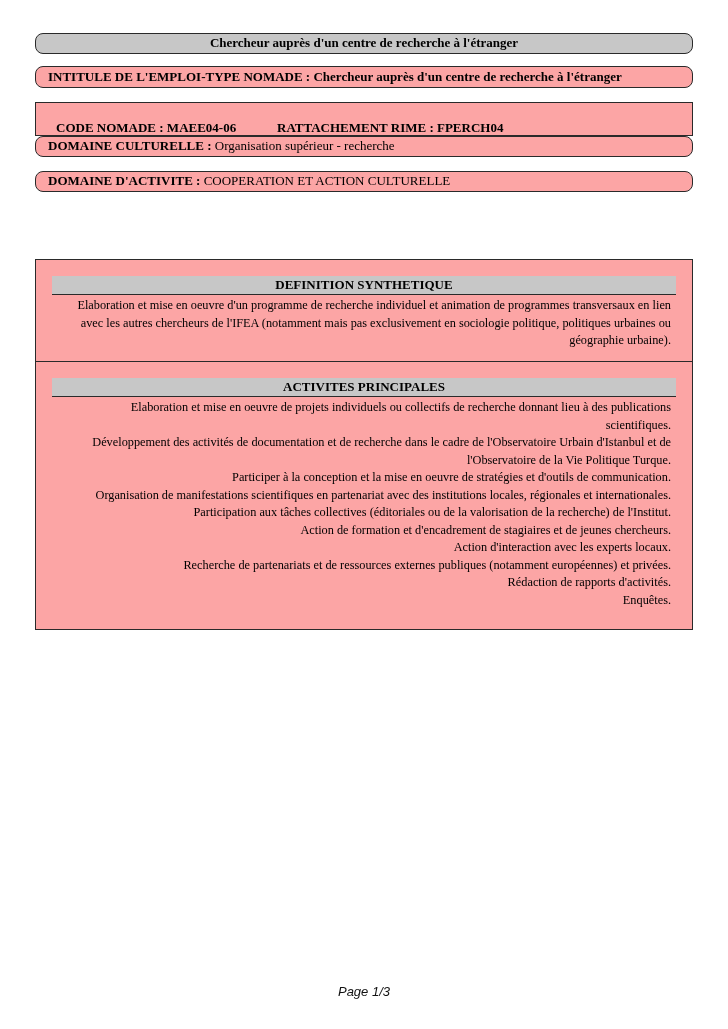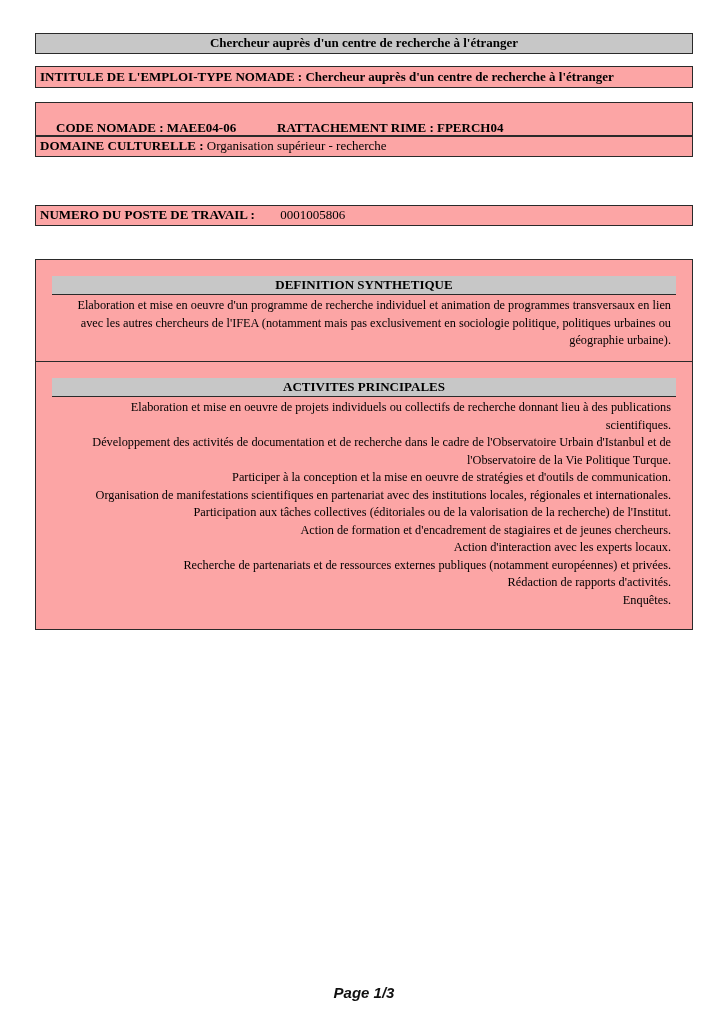--- a/index.html
+++ b/index.html
@@ -17,21 +17,21 @@
     box-sizing:border-box;
     border:1.5px solid #2a2a2a;
     background:#fca5a5;
     font-size:13px;
   }
   .banner {
     background:#c7c7c7;
     text-align:center;
     font-weight:bold;
   }
-  .one-line { height:21px; line-height:18px; padding:0 4px; }
+  .one-line { height:21px; line-height:18px; padding:0 12px;border-radius:8px; }
   .title-box { top:33px; }
   .intitule-box { top:66px; height:22px; line-height:19px; font-weight:bold; }
   .code-row { top:102px; height:21px; display:flex; padding:16px; }
   .code-cell {
     box-sizing:border-box;
     padding:0 4px; line-height:18px; font-weight:bold;
   }
   .code-cell.first { width:221px; border-right:1.5px solid #2a2a2a; }
   .code-cell.second { flex:1; }
   .df-box { top:136px; }
@@ -58,23 +58,22 @@
     white-space:pre-line;
     text-align:right;
   }
   .act-line { white-space:pre-line; }
   .footer {
     position:absolute;
     top:984px; left:0; width:728px;
     text-align:center;
     font-family:"Liberation Sans", sans-serif;
     font-style:italic;
-    font-size:15px;
+    font-size:13px;
     color:#111;
-    font-weight:bold;
   }
 </style>
 </head>
 <body>
 
 <div class="page">
 
   <div class="fbox banner one-line title-box">Chercheur auprès d'un centre de recherche à l'étranger</div>
 
   <div class="fbox one-line intitule-box">
@@ -91,25 +90,25 @@
       <span class="lbl">RATTACHEMENT RIME :</span>
       <span class="lbl">FPERCH04</span>
     </div>
   </div>
 
   <div class="fbox one-line df-box">
     <span class="lbl">DOMAINE CULTURELLE :</span>
     <span class="val">Organisation supérieur - recherche</span>
   </div>
 
+  <div class="fbox one-line da-box">
+    <span class="lbl">DOMAINE D'ACTIVITE :</span>
+    <span class="val">COOPERATION ET ACTION CULTURELLE</span>
+  </div>
 
-  <div class="fbox one-line np-box">
-    <span class="lbl">NUMERO DU POSTE DE TRAVAIL :</span>
-    <span class="val val-gap">0001005806</span>
-  </div>
 
   <div class="fbox section def-box">
     <div class="section-header">DEFINITION SYNTHETIQUE</div>
     <div class="section-body">Elaboration et mise en oeuvre d'un programme de recherche individuel et animation de programmes transversaux en lien
 avec les autres chercheurs de l'IFEA (notamment mais pas exclusivement en sociologie politique, politiques urbaines ou
 géographie urbaine).</div>
   </div>
 
   <div class="fbox section act-box">
     <div class="section-header">ACTIVITES PRINCIPALES</div>

